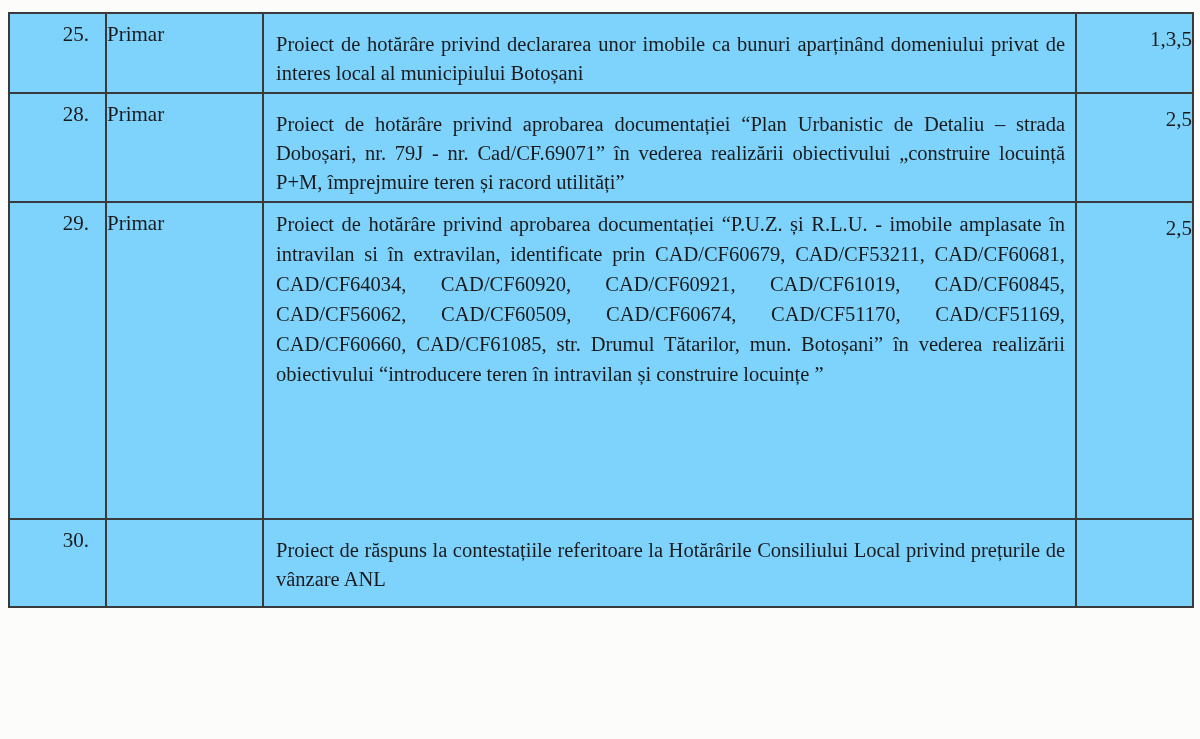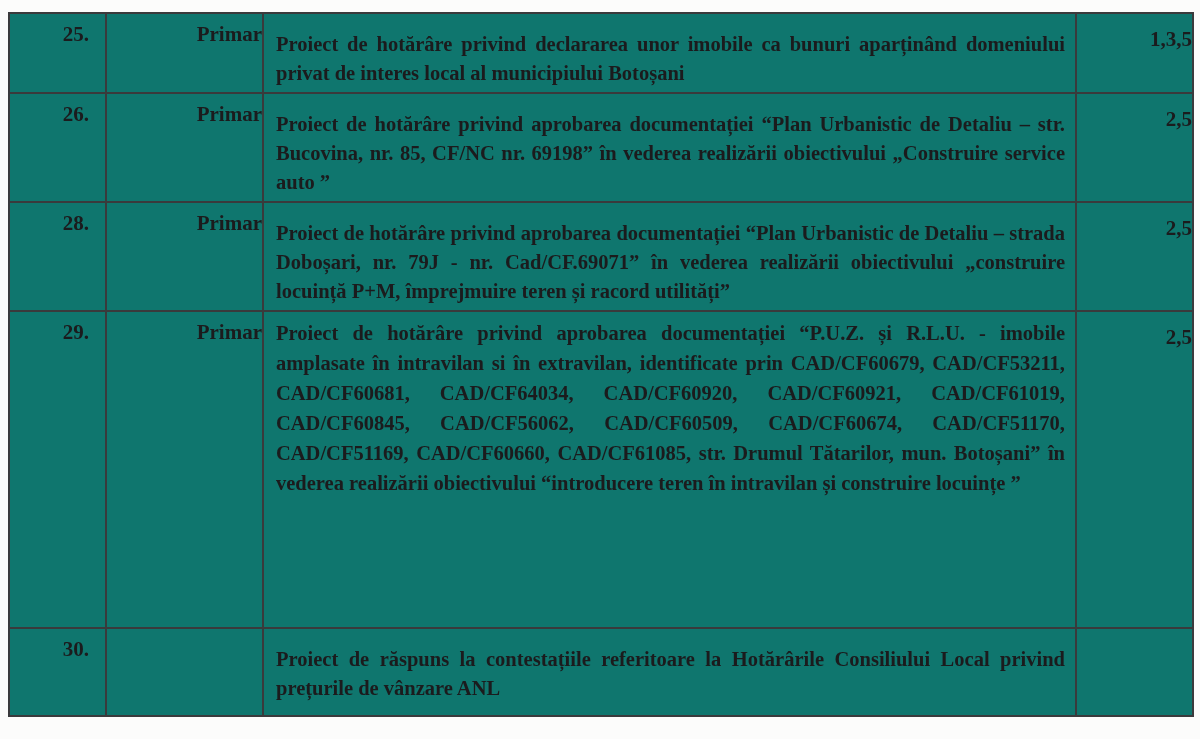--- a/index.html
+++ b/index.html
@@ -16,31 +16,30 @@
     position: absolute;
     left: 8px;
     top: 12px;
     width: 1184px;
     border-collapse: collapse;
     table-layout: fixed;
   }
   .doc-table td {
     border: 2px solid #3a3a3c;
     vertical-align: top;
-    background: #0f766e;
+    background: #7dd3fc;
     overflow: hidden;
-    font-weight: bold;
   }
   td.cell-num {
     text-align: right;
     padding: 8px 16px 0 0;
     font-size: 21px;
   }
   td.cell-init {
-    text-align: right;
+    text-align: left;
     padding: 8px 0 0 0;
     font-size: 21px;
   }
   td.cell-desc {
     padding: 16px 10px 4px 12px;
     font-size: 20.5px;
     line-height: 29px;
     text-align: justify;
   }
   td.cell-comm {
@@ -67,26 +66,20 @@
       <col style="width:813px">
       <col style="width:117px">
     </colgroup>
     <tbody>
       <tr class="row-25">
         <td class="cell-num">25.</td>
         <td class="cell-init">Primar</td>
         <td class="cell-desc">Proiect de hotărâre privind declararea unor imobile ca bunuri aparținând domeniului privat de interes local al municipiului Botoșani</td>
         <td class="cell-comm">1,3,5</td>
       </tr>
-      <tr class="row-26">
-        <td class="cell-num">26.</td>
-        <td class="cell-init">Primar</td>
-        <td class="cell-desc">Proiect de hotărâre privind aprobarea documentației “Plan Urbanistic de Detaliu – str. Bucovina, nr. 85, CF/NC nr. 69198” în vederea realizării obiectivului „Construire service auto ”</td>
-        <td class="cell-comm">2,5</td>
-      </tr>
       <tr class="row-28">
         <td class="cell-num">28.</td>
         <td class="cell-init">Primar</td>
         <td class="cell-desc">Proiect de hotărâre privind aprobarea documentației “Plan Urbanistic de Detaliu – strada Doboșari, nr. 79J - nr. Cad/CF.69071” în vederea realizării obiectivului „construire locuință P+M, împrejmuire teren și racord utilități”</td>
         <td class="cell-comm">2,5</td>
       </tr>
       <tr class="row-29">
         <td class="cell-num">29.</td>
         <td class="cell-init">Primar</td>
         <td class="cell-desc">Proiect de hotărâre privind  aprobarea documentației “P.U.Z. și R.L.U. - imobile amplasate în intravilan si în extravilan, identificate prin CAD/CF60679, CAD/CF53211, CAD/CF60681, CAD/CF64034, CAD/CF60920, CAD/CF60921, CAD/CF61019, CAD/CF60845, CAD/CF56062, CAD/CF60509, CAD/CF60674, CAD/CF51170, CAD/CF51169, CAD/CF60660, CAD/CF61085, str. Drumul Tătarilor, mun. Botoșani” în vederea realizării obiectivului “introducere teren în intravilan și construire locuințe ”</td>

